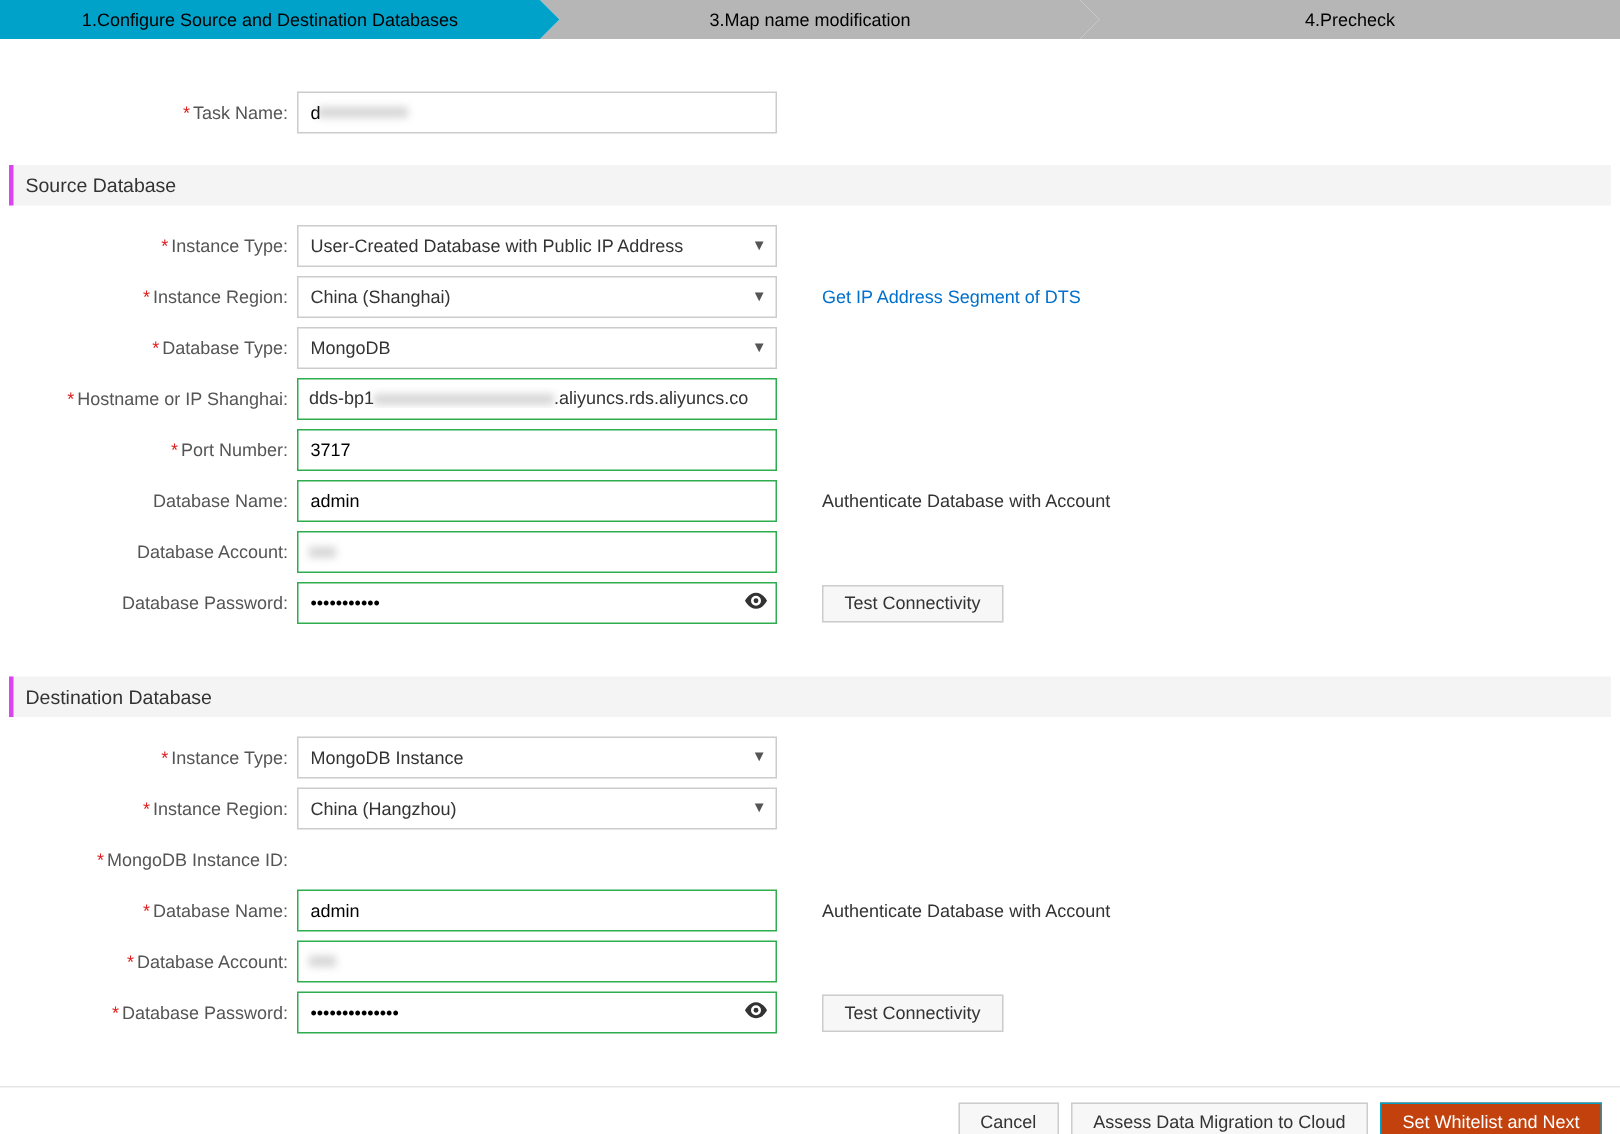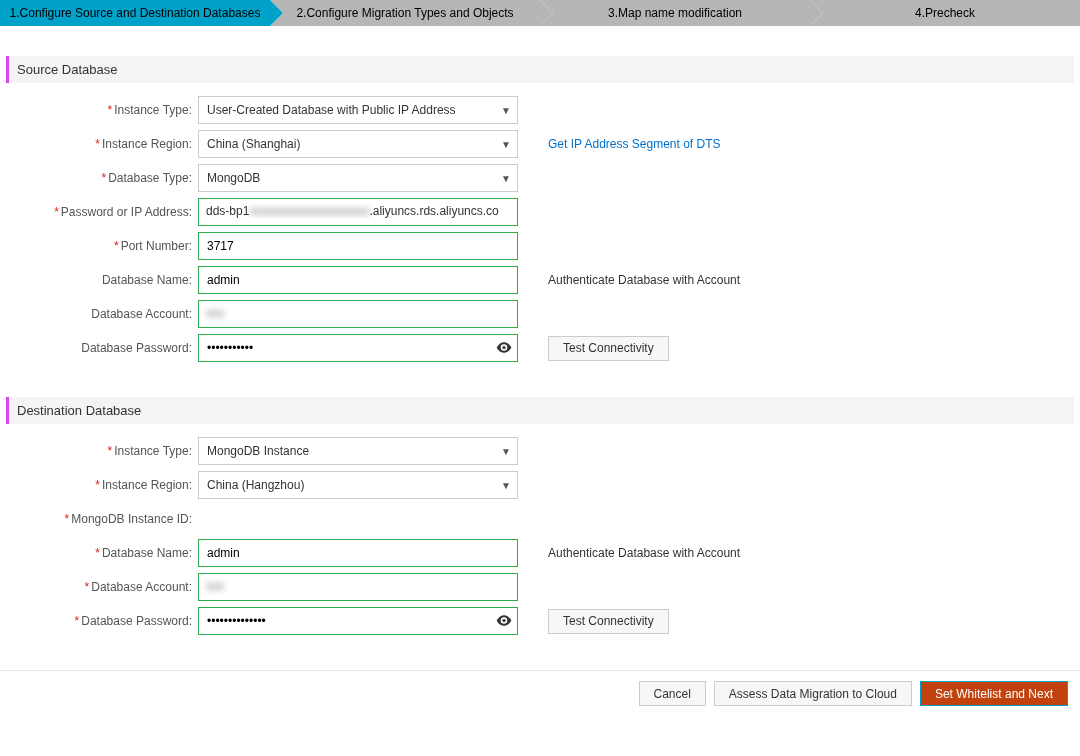--- a/index.html
+++ b/index.html
@@ -120,27 +120,35 @@
     gap: 8px;
     margin-top: 32px;
   }
   .blurbox { filter: blur(3px); color:#777; }
 </style>
 </head>
 <body>
 
 <div class="steps">
   <div class="step active">1.Configure Source and Destination Databases</div>
-  <div class="step">2.Configure Migration Types and Objects</div>
   <div class="step">3.Map name modification</div>
   <div class="step">4.Precheck</div>
 </div>
 
 <div class="content">
 
+  <div class="row" style="margin:20px 0 6px 0;">
+    <div class="label"><span class="req">*</span><span>Task Name:</span></div>
+    <div class="controls">
+      <span style="position:relative; display:inline-block;">
+        <input type="text" class="w320" value="d" style="">
+        <span class="blurbox" style="position:absolute; left:14px; top:6px; font-size:12px; pointer-events:none;">xxxxxxxxxx</span>
+      </span>
+    </div>
+  </div>
 
   <div class="section-title">Source Database</div>
 
   <div class="row">
     <div class="label"><span class="req">*</span><span>Instance Type:</span></div>
     <div class="controls">
       <div class="select w320">
         <span>User-Created Database with Public IP Address</span>
         <span class="arrow">▼</span>
       </div>
@@ -162,21 +170,21 @@
     <div class="label"><span class="req">*</span><span>Database Type:</span></div>
     <div class="controls">
       <div class="select w320">
         <span>MongoDB</span>
         <span class="arrow">▼</span>
       </div>
     </div>
   </div>
 
   <div class="row">
-    <div class="label"><span class="req">*</span><span>Password or IP Address:</span></div>
+    <div class="label"><span class="req">*</span><span>Hostname or IP Shanghai:</span></div>
     <div class="controls">
       <span style="position:relative; display:inline-block;">
         <input type="text" class="w320 green" style="">
         <span style="position:absolute; left:8px; top:6px; pointer-events:none; white-space:nowrap; overflow:hidden; width:304px;">
           <span>dds-bp1</span><span class="blurbox">xxxxxxxxxxxxxxxxxxxx</span><span>.aliyuncs.rds.aliyuncs.co</span>
         </span>
       </span>
     </div>
   </div>
 

